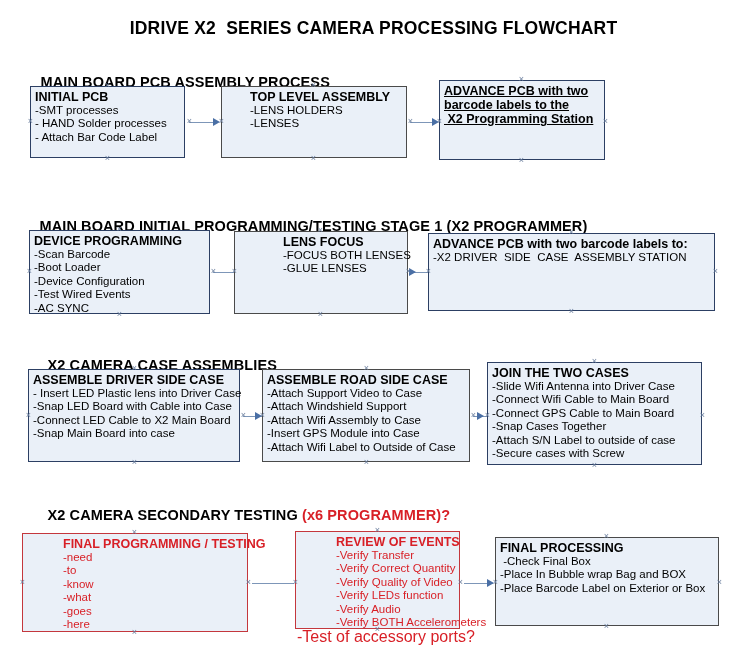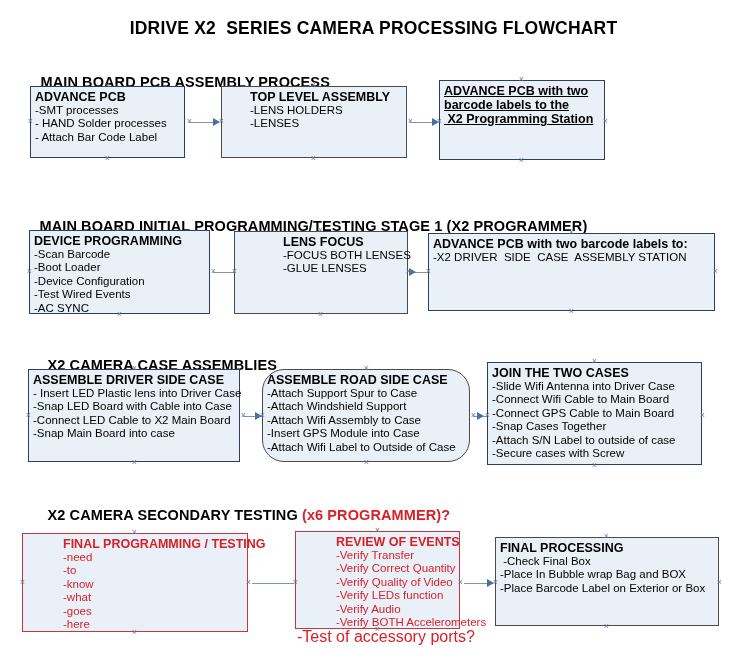--- a/index.html
+++ b/index.html
@@ -108,21 +108,21 @@
 <div id="canvas">
 
   <div class="doc-title">IDRIVE X2  SERIES CAMERA PROCESSING FLOWCHART</div>
 
   <div class="section-head" style="left:24px; top:58px;">
     <span>MAIN BOARD PCB ASSEMBLY PROCESS</span>
   </div>
 
   <div class="pbox blue-border" style="left:30px; top:86px; width:155px; height:72px;">
     <div class="inner">
-      <div class="btitle">ADVANCE PCB</div>
+      <div class="btitle">INITIAL PCB</div>
       <div class="bline">-SMT processes</div>
       <div class="bline">- HAND Solder processes</div>
       <div class="bline">- Attach Bar Code Label</div>
     </div>
   </div>
   <div class="cpt" style="left:27px;  top:118px;"></div>
   <div class="cpt" style="left:104px; top:82px;"></div>
   <div class="cpt" style="left:104px; top:155px;"></div>
 
   <div class="conn" style="left:189px; top:122px; width:26px;"></div>
@@ -218,24 +218,24 @@
     </div>
   </div>
   <div class="cpt" style="left:25px;  top:412px;"></div>
   <div class="cpt" style="left:131px; top:365px;"></div>
   <div class="cpt" style="left:131px; top:459px;"></div>
 
   <div class="conn" style="left:243px; top:416px; width:21px;"></div>
   <div class="conn-head" style="left:255px; top:412px;"></div>
   <div class="cpt" style="left:240px; top:412px;"></div>
 
-  <div class="pbox gray-border" style="left:262px; top:369px; width:208px; height:93px;border-radius:22px;">
+  <div class="pbox gray-border" style="left:262px; top:369px; width:208px; height:93px;">
     <div class="inner">
       <div class="btitle">ASSEMBLE ROAD SIDE CASE</div>
-      <div class="bline">-Attach Support Spur to Case</div>
+      <div class="bline">-Attach Support Video to Case</div>
       <div class="bline">-Attach Windshield Support</div>
       <div class="bline">-Attach Wifi Assembly to Case</div>
       <div class="bline">-Insert GPS Module into Case</div>
       <div class="bline">-Attach Wifi Label to Outside of Case</div>
     </div>
   </div>
   <div class="cpt" style="left:259px; top:412px;"></div>
   <div class="cpt" style="left:363px; top:365px;"></div>
   <div class="cpt" style="left:363px; top:459px;"></div>
 

